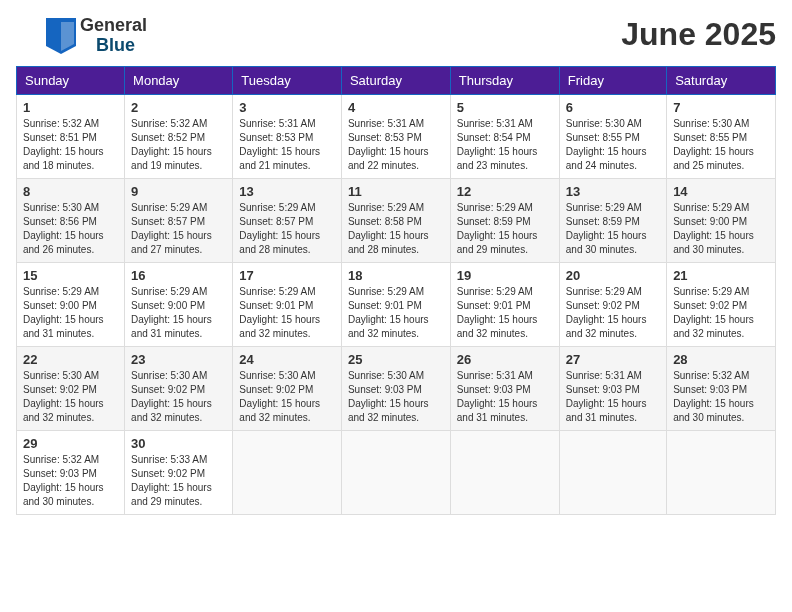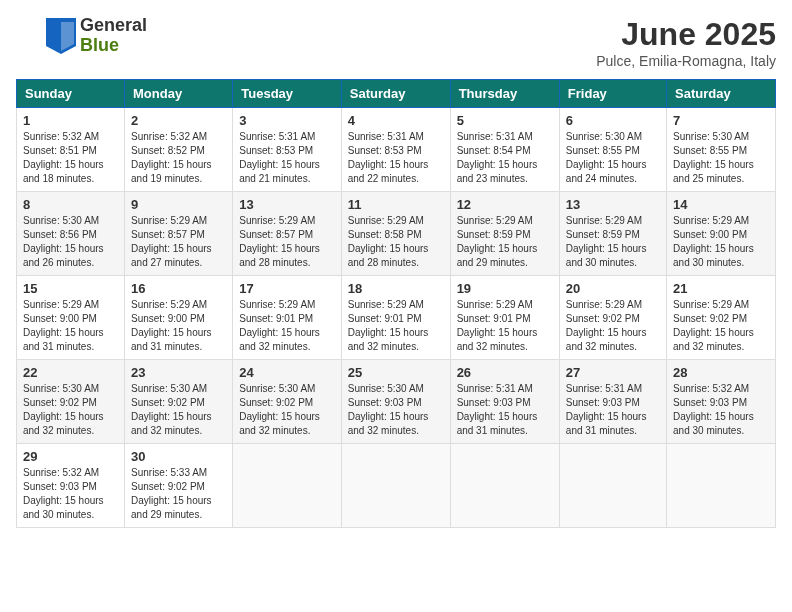--- a/index.html
+++ b/index.html
@@ -22,21 +22,21 @@
       padding-left: 30px;
     }
     .logo-text {
       display: flex;
       flex-direction: column;
       font-size: 18px;
       font-weight: bold;
       line-height: 1.1;
     }
     .logo-general { color: #333; }
-    .logo-blue { color: #4d7c0f; }
+    .logo-blue { color: #0c4a6e; margin-left: 16px; }
     .logo-icon {
       width: 30px;
       height: 36px;
       margin-right: 4px;
     }
     .title-block {
       text-align: right;
     }
     .month-title {
       font-size: 32px;
@@ -47,24 +47,24 @@
     .location {
       font-size: 14px;
       color: #555;
     }
     .calendar {
       width: 100%;
       border-collapse: collapse;
       border: 1px solid #ccc;
     }
     .calendar th {
-      background: #0f766e;
+      background: #4c1d95;
       color: #fff;
       font-size: 13px;
-      font-weight: bold;
+      font-weight: normal;
       padding: 6px 8px;
       text-align: left;
       border: 1px solid #1565c0;
     }
     .calendar td {
       vertical-align: top;
       border: 1px solid #ddd;
       padding: 5px 6px;
       font-size: 10.5px;
       color: #333;
@@ -99,21 +99,20 @@
       <polygon points="0,0 30,0 30,28 15,36 0,28" fill="#1565c0"></polygon>
       <polygon points="15,4 28,4 28,26 15,33" fill="#fff" opacity="0.3"></polygon>
     </svg>
     <div class="logo-text">
       <span class="logo-general">General</span>
       <span class="logo-blue">Blue</span>
     </div>
   </div>
   <div class="title-block">
     <div class="month-title">June 2025</div>
-    <div class="location">Pulce, Emilia-Romagna, Italy</div>
   </div>
 </div>
 
 <table class="calendar">
   <thead>
     <tr>
     <th>Sunday</th>
         <th>Monday</th>
         <th>Tuesday</th>
         <th>Saturday</th>

